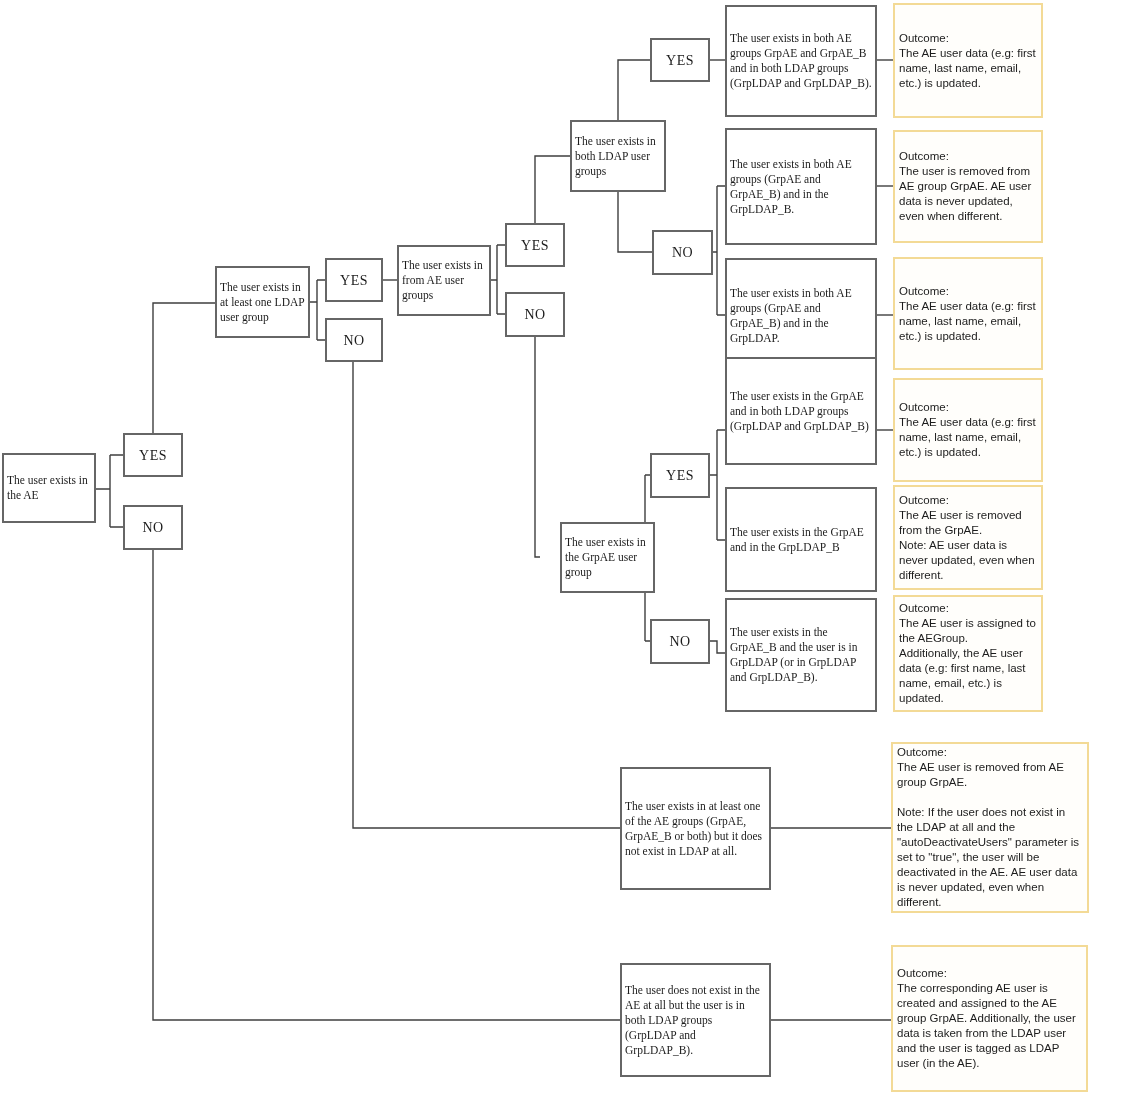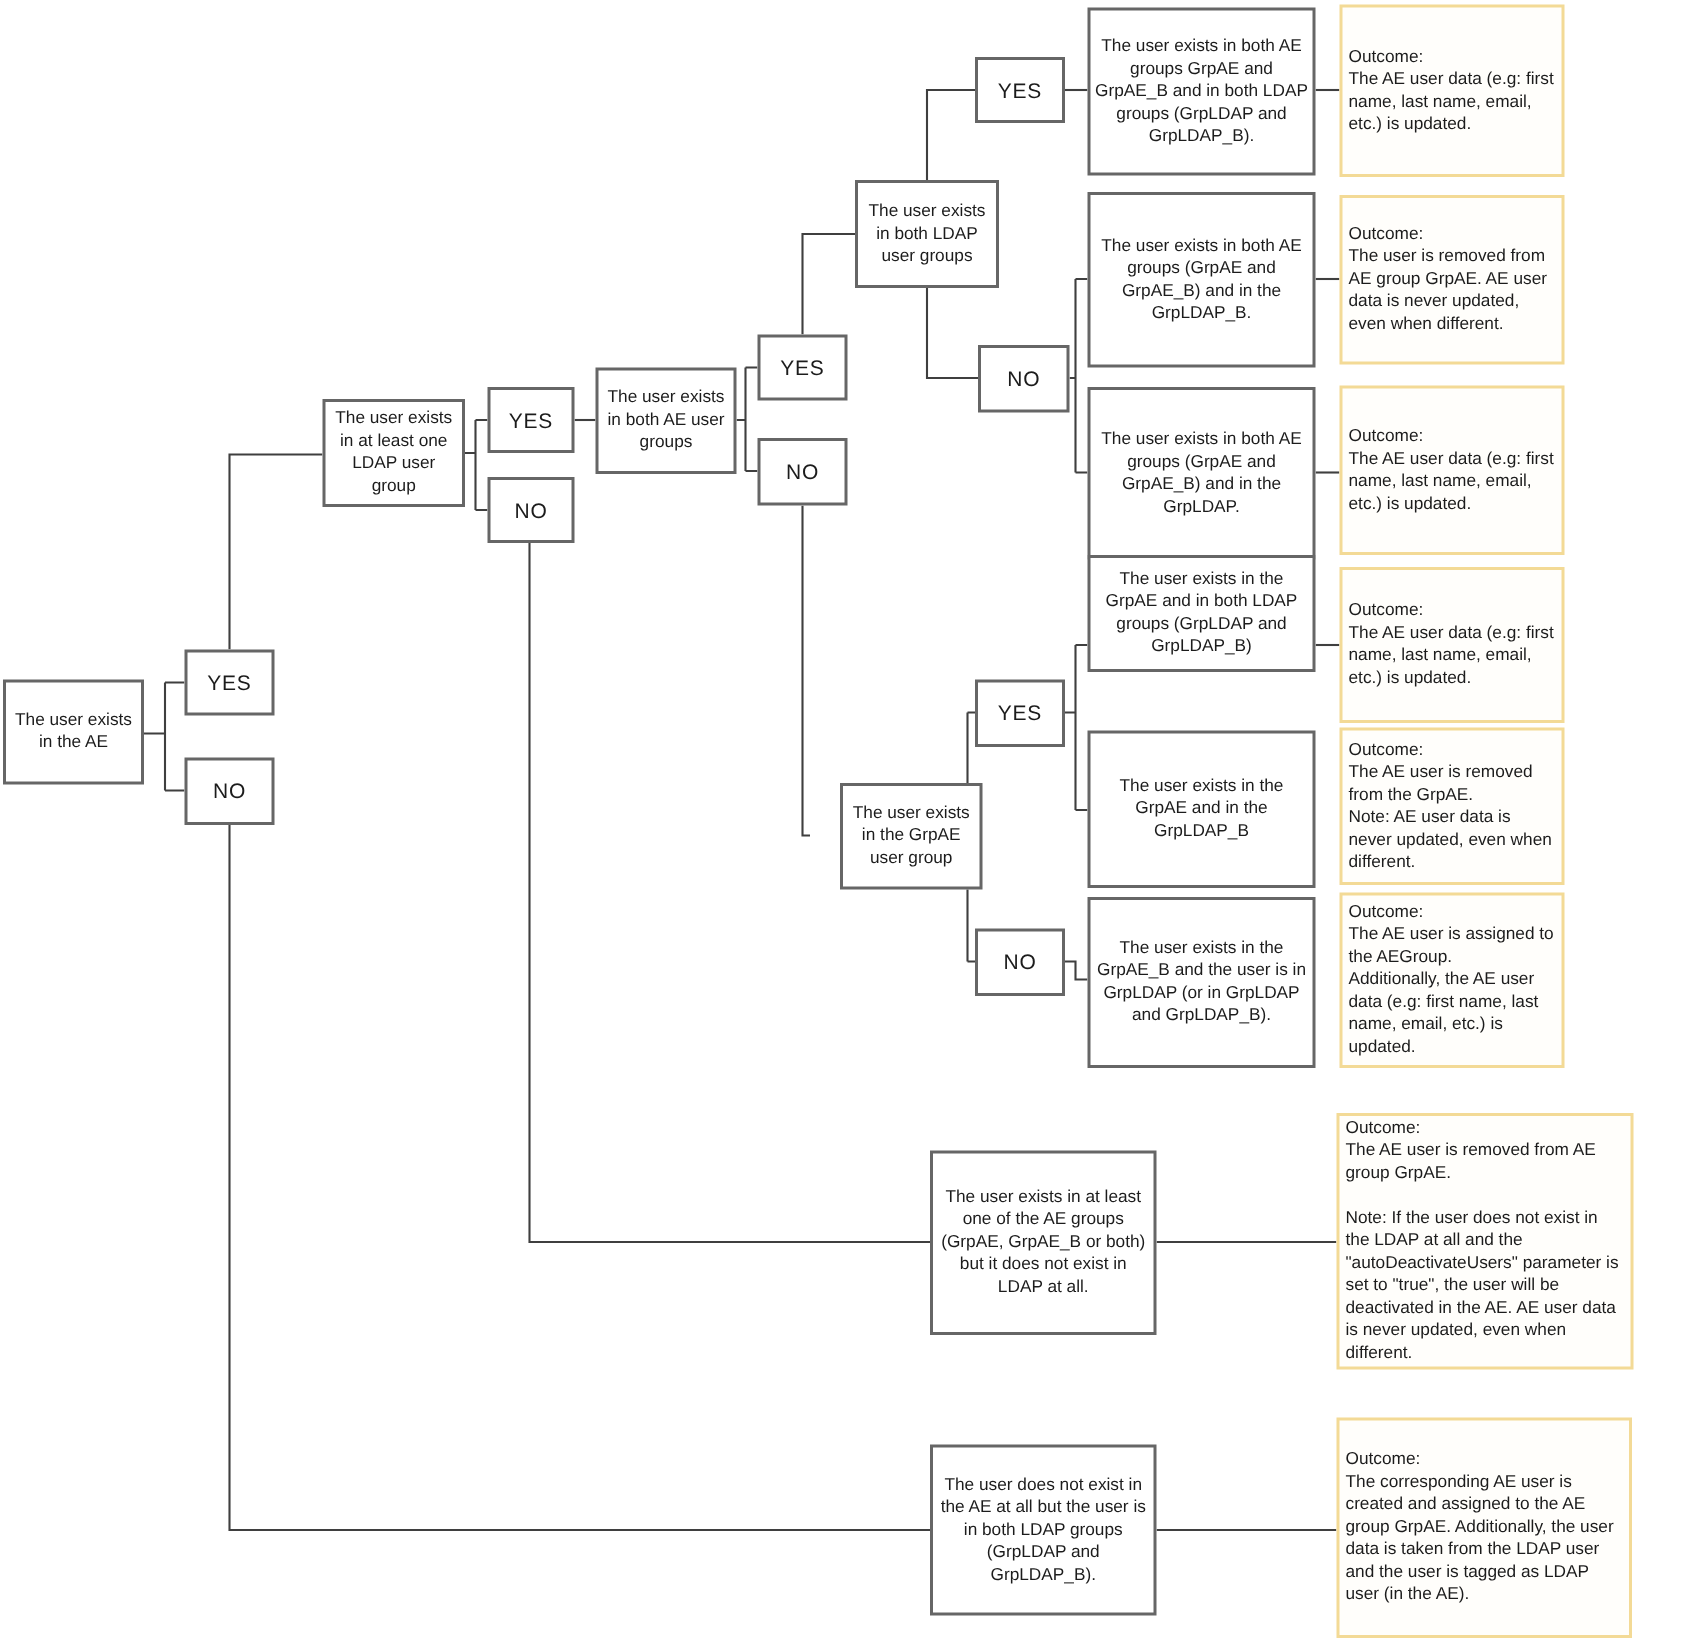--- a/index.html
+++ b/index.html
@@ -5,21 +5,21 @@
   html,body{margin:0;padding:0;background:#ffffff;}
   #canvas{
     position:relative;width:1131px;height:1098px;background:#ffffff;
     font-family:"Liberation Sans",sans-serif;color:#1c1c1c;overflow:hidden;
   }
   .wires{position:absolute;left:0;top:0;}
   .wires path{fill:none;stroke:#3f3f3f;stroke-width:1.4;}
   .dbox{
     position:absolute;box-sizing:border-box;background:#ffffff;
     border:2px solid #666666;display:flex;align-items:center;justify-content:center;
-    text-align:center;font-size:11.5px;line-height:15px;padding:3px;
+    font-size:11.5px;line-height:15px;padding:3px;font-family:Liberation Serif, serif;
   }
   .lbl{font-size:14px;letter-spacing:.5px;}
   .obox{
     position:absolute;box-sizing:border-box;background:#fffefb;
     border:2px solid #f3da96;display:flex;align-items:center;justify-content:center;
     text-align:left;font-size:11.5px;line-height:15px;padding:4px;
     white-space:pre-line;
   }
 </style>
 </head>
@@ -52,21 +52,21 @@
     <path d="M771 1020 H891"></path>
   </svg>
 
   <div class="dbox" style="left:2px;top:453px;width:94px;height:70px">
     <span>The user exists in the AE</span>
   </div>
   <div class="dbox" style="left:215px;top:266px;width:95px;height:72px">
     <span>The user exists in at least one LDAP user group</span>
   </div>
   <div class="dbox" style="left:397px;top:245px;width:94px;height:71px">
-    <span>The user exists in both AE user groups</span>
+    <span>The user exists in from AE user groups</span>
   </div>
   <div class="dbox" style="left:570px;top:120px;width:96px;height:72px">
     <span>The user exists in both LDAP user groups</span>
   </div>
   <div class="dbox" style="left:560px;top:522px;width:95px;height:71px">
     <span>The user exists in the GrpAE user group</span>
   </div>
 
   <div class="dbox" style="left:123px;top:433px;width:60px;height:44px">
     <span class="lbl">YES</span>
@@ -101,21 +101,21 @@
 
   <div class="dbox" style="left:725px;top:5px;width:152px;height:112px">
     <span>The user exists in both AE groups GrpAE and GrpAE_B and in both LDAP groups (GrpLDAP and GrpLDAP_B).</span>
   </div>
   <div class="dbox" style="left:725px;top:128px;width:152px;height:117px">
     <span>The user exists in both AE groups (GrpAE and GrpAE_B) and in the GrpLDAP_B.</span>
   </div>
   <div class="dbox" style="left:725px;top:258px;width:152px;height:115px">
     <span>The user exists in both AE groups (GrpAE and GrpAE_B) and in the GrpLDAP.</span>
   </div>
-  <div class="dbox" style="left:725px;top:370px;width:152px;height:78px">
+  <div class="dbox" style="left:725px;top:357px;width:152px;height:108px">
     <span>The user exists in the GrpAE and in both LDAP groups (GrpLDAP and GrpLDAP_B)</span>
   </div>
   <div class="dbox" style="left:725px;top:487px;width:152px;height:105px">
     <span>The user exists in the GrpAE and in the GrpLDAP_B</span>
   </div>
   <div class="dbox" style="left:725px;top:598px;width:152px;height:114px">
     <span>The user exists in the GrpAE_B and the user is in GrpLDAP (or in GrpLDAP and GrpLDAP_B).</span>
   </div>
   <div class="dbox" style="left:620px;top:767px;width:151px;height:123px">
     <span>The user exists in at least one of the AE groups (GrpAE, GrpAE_B or both) but it does not exist in LDAP at all.</span>

